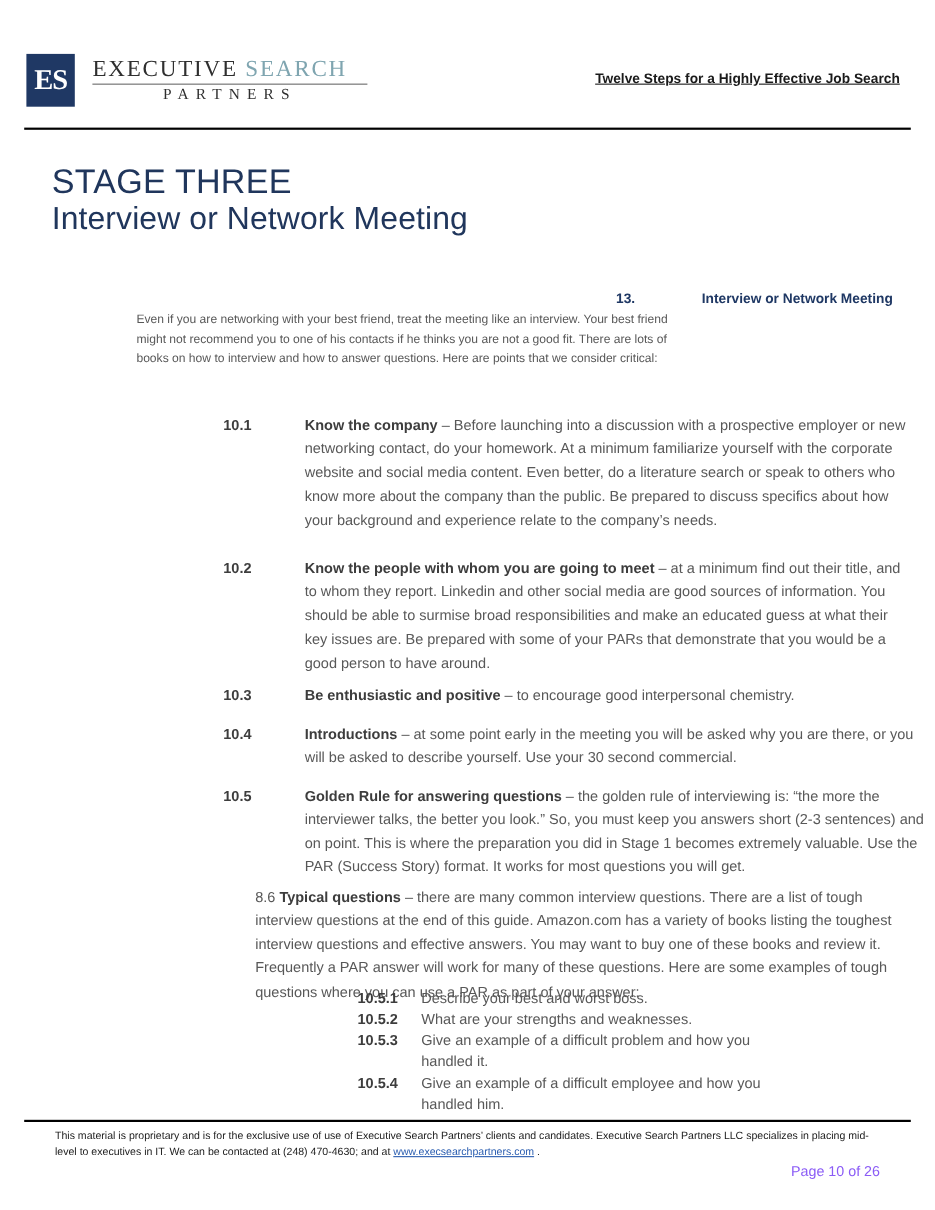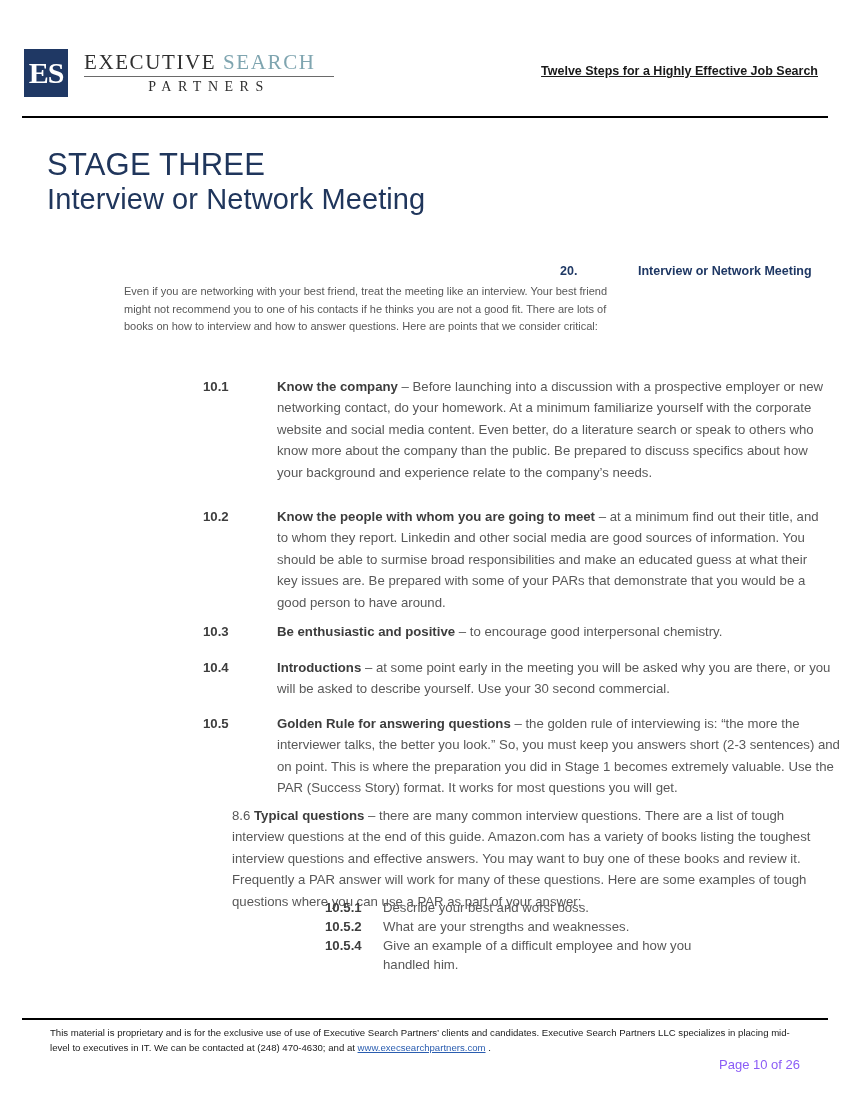--- a/index.html
+++ b/index.html
@@ -36,21 +36,21 @@
     top: 49px;
     display: flex;
     align-items: flex-start;
   }
   .logo-mark {
     width: 44px;
     height: 48px;
     background: #1f3864;
     color: #ffffff;
     font-family: "Liberation Serif", serif;
-    font-size: 30px;
+    font-size: 26px;
     font-weight: 700;
     letter-spacing: -1px;
     display: flex;
     align-items: center;
     justify-content: center;
     line-height: 1;
   }
   .logo-words {
     margin-left: 16px;
     padding-top: 2px;
@@ -245,21 +245,21 @@
 
     <div class="header-rule"></div>
   </div>
 
   <div class="stage-title">
     <div class="line1">STAGE THREE</div>
     <div class="line2">Interview or Network Meeting</div>
   </div>
 
   <div class="section-heading">
-    <span class="num">20.</span>
+    <span class="num">13.</span>
     <span class="txt">Interview or Network Meeting</span>
   </div>
 
   <div class="intro">Even if you are networking with your best friend, treat the meeting like an interview. Your best friend might not recommend you to one of his contacts if he thinks you are not a good fit. There are lots of books on how to interview and how to answer questions. Here are points that we consider critical:</div>
 
   <div class="clause" style="top:376px;">
     <span class="num">10.1</span>
     <div class="body">
       <span class="lead">Know the company</span><span> – Before launching into a discussion with a prospective employer or new networking contact, do your homework. At a minimum familiarize yourself with the corporate website and social media content. Even better, do a literature search or speak to others who know more about the company than the public. Be prepared to discuss specifics about how your background and experience relate to the company’s needs.</span>
     </div>
@@ -300,20 +300,24 @@
   <div class="sublist" style="top:898px;">
     <div class="sub-item">
       <span class="snum">10.5.1</span>
       <span class="stxt">Describe your best and worst boss.</span>
     </div>
     <div class="sub-item">
       <span class="snum">10.5.2</span>
       <span class="stxt">What are your strengths and weaknesses.</span>
     </div>
     <div class="sub-item">
+      <span class="snum">10.5.3</span>
+      <span class="stxt" style="max-width:300px;">Give an example of a difficult problem and how you handled it.</span>
+    </div>
+    <div class="sub-item">
       <span class="snum">10.5.4</span>
       <span class="stxt" style="max-width:312px;">Give an example of a difficult employee and how you handled him.</span>
     </div>
   </div>
 
   <div class="footer-rule"></div>
 
   <div class="footer-text">
     <span>This material is proprietary and is for the exclusive use of use of Executive Search Partners’ clients and candidates. Executive Search Partners LLC specializes in placing mid-level to executives in IT.   We can be contacted at (248) 470-4630; and at </span><a class="footer-link" href="#">www.execsearchpartners.com</a><span> .</span>
   </div>

